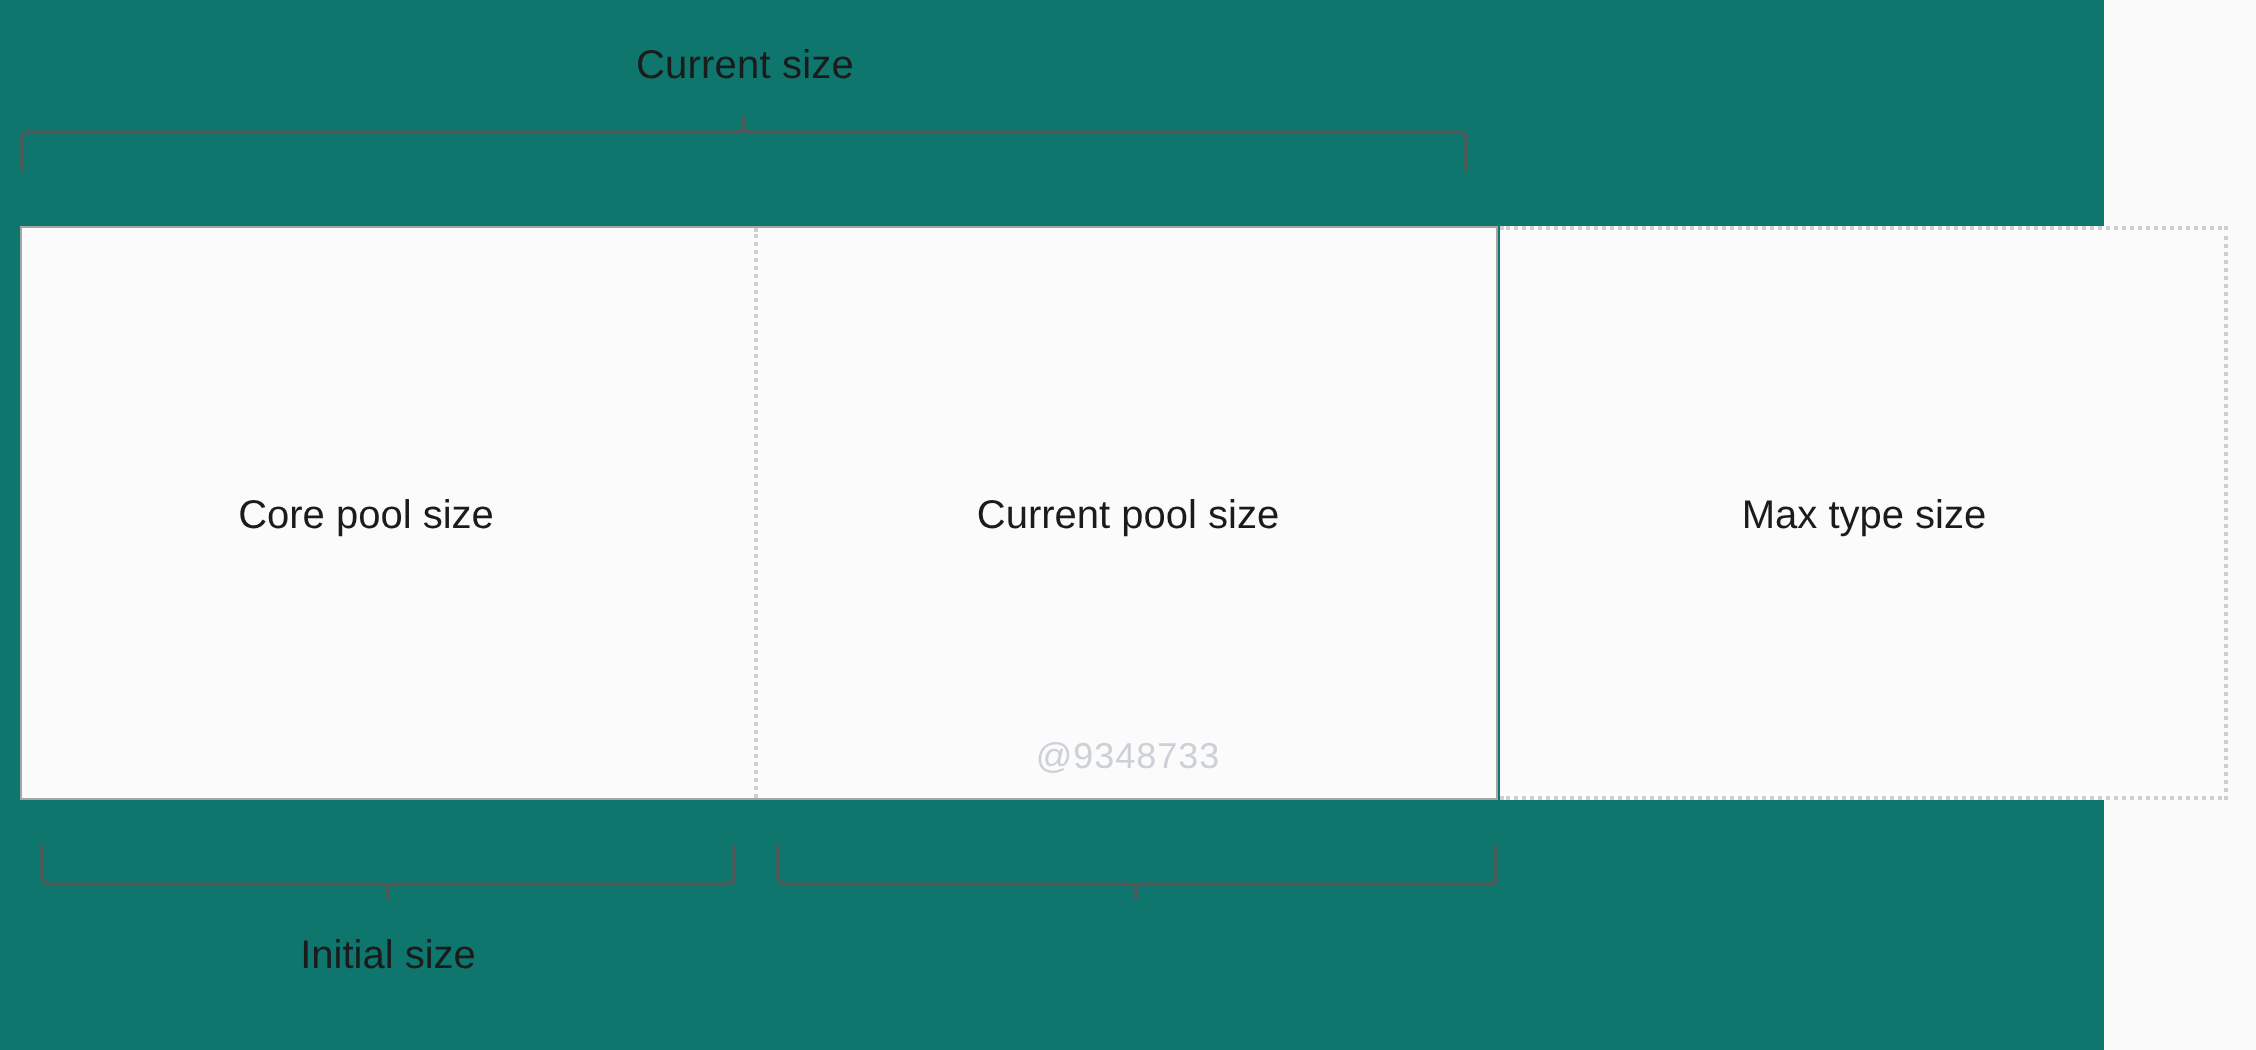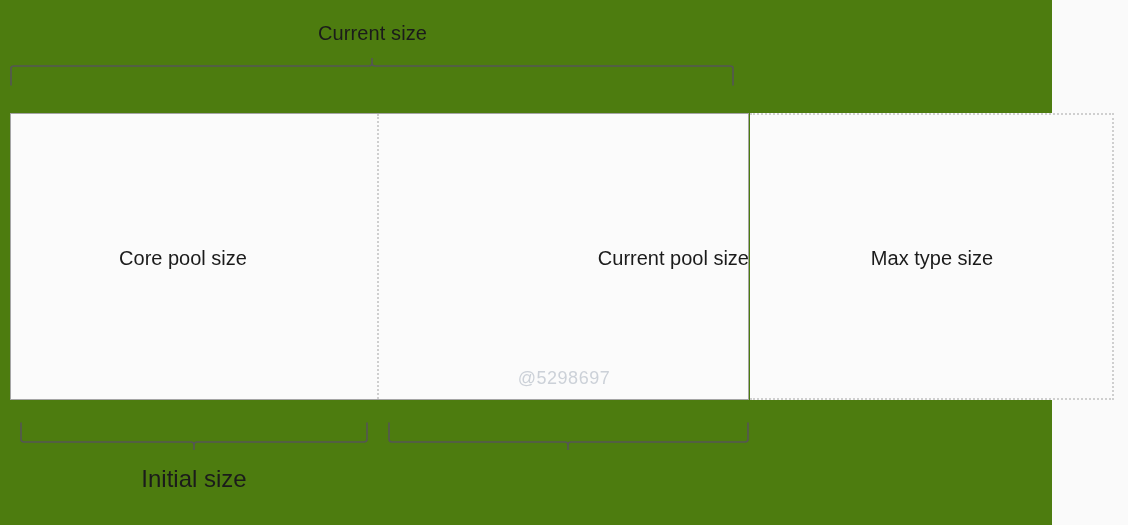--- a/index.html
+++ b/index.html
@@ -10,21 +10,21 @@
     width: 1128px;
     height: 525px;
     background: #fafafa;
     font-family: "Liberation Sans", sans-serif;
     overflow: hidden;
   }
   .canvas {
     position: relative;
     width: 1052px;
     height: 525px;
-    background: #4d7c0f;
+    background: #0f766e;
   }
 
   
   .top-label {
     position: absolute;
     left: 0;
     top: 22px;
     width: 745px;
     text-align: center;
     font-size: 20px;
@@ -70,42 +70,42 @@
   }
 
   .box-label {
     position: absolute;
     font-size: 20px;
     color: #1b1b1b;
     white-space: nowrap;
     text-align: center;
   }
   #label-core      { left: 0;  top: 247px; width: 366px; }
-  #label-current   { left: 379px; top: 247px; width: 370px; text-align: right; }
+  #label-current   { left: 379px; top: 247px; width: 370px; }
   #label-max       { left: 750px; top: 247px; width: 364px; }
 
   .watermark {
     position: absolute;
     left: 379px;
     top: 368px;
     width: 370px;
     text-align: center;
     font-size: 18px;
     color: #ccd1d8;
     letter-spacing: 0.5px;
     white-space: nowrap;
   }
 
   
   #bottom-brace-left  { left: 0px;   top: 418px; }
   #bottom-brace-right { left: 380px; top: 418px; }
 
   .bottom-label {
     position: absolute;
-    font-size: 24px;
+    font-size: 20px;
     color: #1b1b1b;
     text-align: center;
     line-height: 27px;
   }
   #label-initial {
     left: 20px;
     top: 465px;
     width: 348px;
   }
   #label-threads {
@@ -131,21 +131,21 @@
   <div class="box dotted-box"></div>
 
   <div class="inner-divider"></div>
 
   <div class="box-label" id="label-core">Core pool size</div>
 
   <div class="box-label" id="label-current">Current pool size</div>
 
   <div class="box-label" id="label-max">Max type size</div>
 
-  <div class="watermark">@5298697</div>
+  <div class="watermark">@9348733</div>
 
   <svg class="brace-svg" id="bottom-brace-left" width="390" height="40">
     <path d="M 21 5 L 21 21 Q 21 24 24 24 L 191 24 Q 194 24 194 27 L 194 32
              L 194 27 Q 194 24 197 24 L 364 24 Q 367 24 367 21 L 367 5" fill="none" stroke="#555555" stroke-width="1.6" stroke-linecap="round"></path>
   </svg>
 
   <svg class="brace-svg" id="bottom-brace-right" width="380" height="40">
     <path d="M 9 5 L 9 21 Q 9 24 12 24 L 185 24 Q 188 24 188 27 L 188 32
              L 188 27 Q 188 24 191 24 L 365 24 Q 368 24 368 21 L 368 5" fill="none" stroke="#555555" stroke-width="1.6" stroke-linecap="round"></path>
   </svg>

